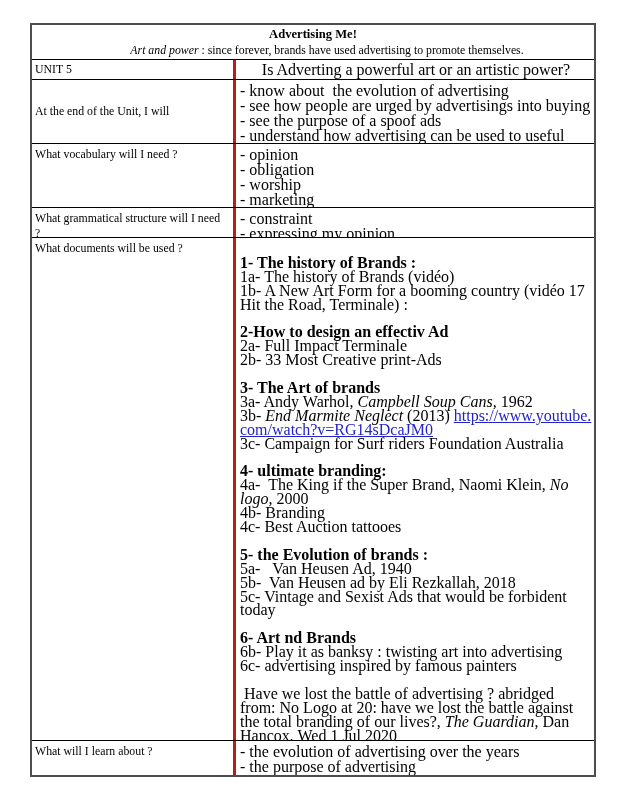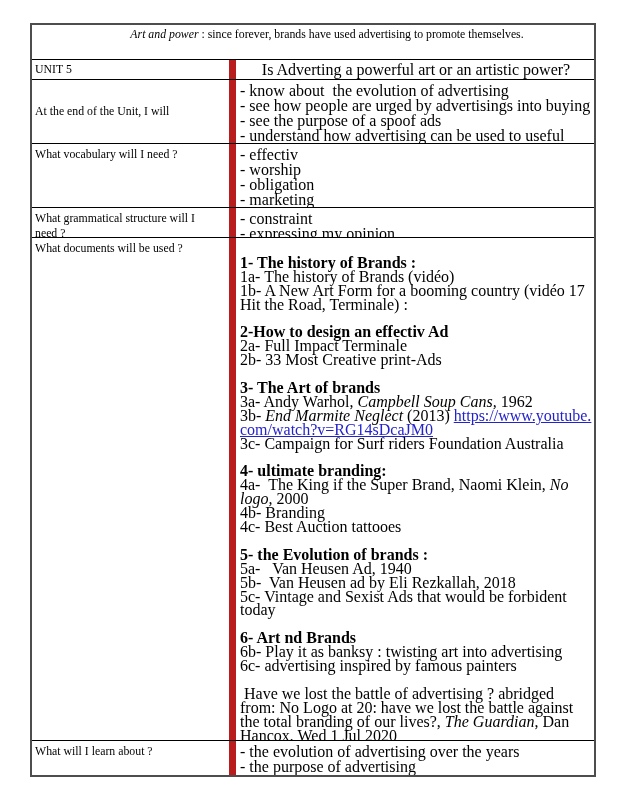--- a/index.html
+++ b/index.html
@@ -6,21 +6,21 @@
   .page{position:relative;width:618px;height:800px;background:#ffffff;
         font-family:"Liberation Serif",serif;color:#000;overflow:hidden;}
   .doc-table{position:absolute;left:30px;top:23px;width:566px;
              border:2px solid #4d4d4d;box-sizing:border-box;
              display:flex;flex-direction:column;background:#fff;}
   .row{display:flex;box-sizing:border-box;border-top:1px solid #000;overflow:hidden;}
   .row:first-child{border-top:none;}
   .header-row{display:block;height:34px;text-align:center;padding-top:2px;}
   .title{font-weight:bold;font-size:12.6px;line-height:15.5px;}
   .subtitle{font-size:11.8px;line-height:15.5px;padding-left:28px;}
-  .col1{width:204px;border-right:7px solid #b91c1c;box-sizing:border-box;
+  .col1{width:204px;border-right:3px solid #b91c1c;box-sizing:border-box;
         padding:3px 10px 0 3px;font-size:11.8px;line-height:15px;}
   .col2{flex:1;box-sizing:border-box;padding:3px 2px 0 4px;
         font-size:16px;line-height:15px;}
   .unit-row{height:20px;}
   .unit-row .col1,.unit-row .col2{padding-top:2px;}
   .unit-row .col2{text-align:center;}
   .objectives-row{height:64px;}
   .objectives-row .col1{display:flex;align-items:center;padding-top:0;}
   .vocab-row{height:64px;}
   .grammar-row{height:30px;}
@@ -34,20 +34,21 @@
   .g{color:#3f3f3f;}
   .a{color:#2323cc;text-decoration:underline;word-break:break-all;cursor:pointer;}
 </style>
 </head>
 <body>
 
 <div class="page">
   <div class="doc-table">
 
     <div class="row header-row">
+      <div class="title">Advertising Me!</div>
       <div class="subtitle"><span class="i">Art and power</span><span> : since forever, brands have used advertising to promote themselves.</span></div>
     </div>
 
     <div class="row unit-row">
       <div class="col1">UNIT 5</div>
       <div class="col2">Is Adverting a powerful art or an artistic power?</div>
     </div>
 
     <div class="row objectives-row">
       <div class="col1">At the end of the Unit, I will</div>
@@ -55,23 +56,23 @@
           <div class="tline">- know about  the evolution of advertising</div>
           <div class="tline">- see how people are urged by advertisings into buying</div>
           <div class="tline">- see the purpose of a spoof ads</div>
           <div class="tline">- understand how advertising can be used to useful purpose</div>
         </div>
     </div>
 
     <div class="row vocab-row">
       <div class="col1">What vocabulary will I need ?</div>
       <div class="col2">
-          <div class="tline">- effectiv</div>
+          <div class="tline">- opinion</div>
+          <div class="tline">- obligation</div>
           <div class="tline">- worship</div>
-          <div class="tline">- obligation</div>
           <div class="tline">- marketing</div>
         </div>
     </div>
 
     <div class="row grammar-row">
       <div class="col1">What grammatical structure will I need ?</div>
       <div class="col2">
           <div class="tline">- constraint</div>
           <div class="tline">- expressing my opinion</div>
         </div>

